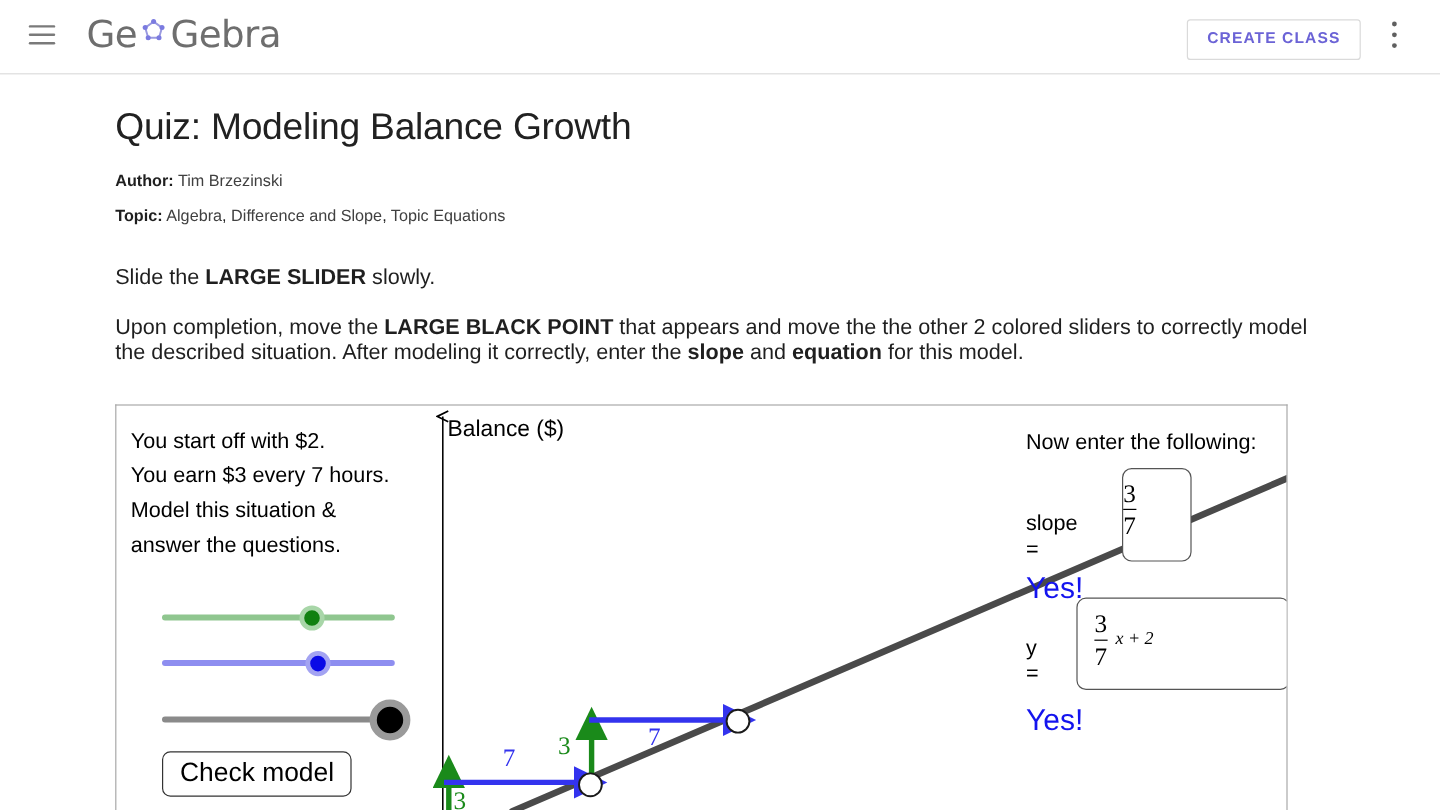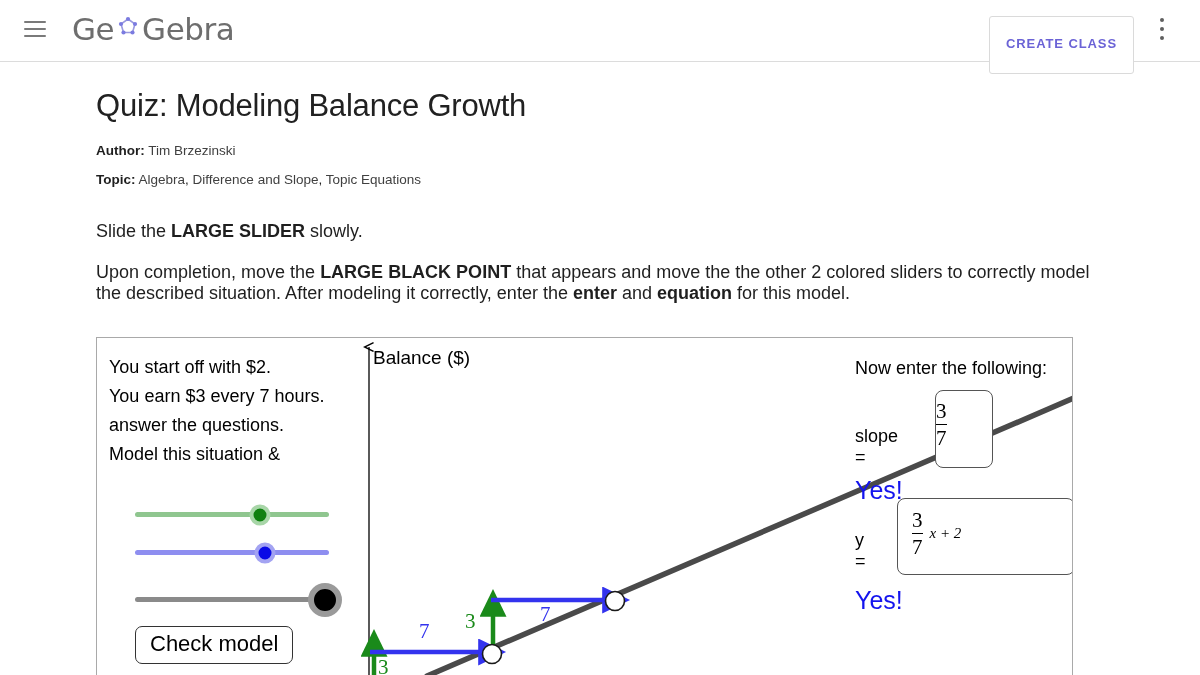--- a/index.html
+++ b/index.html
@@ -57,21 +57,21 @@
     height: 26px;
     position: relative;
     margin: 0 1px;
     vertical-align: middle;
   }
 
   .create-class-btn {
     position: absolute;
     right: 66px; top: 16px;
     height: 32px;
-    padding: 12px 16px;
+    padding: 0 16px;
     background: #ffffff;
     border: 1px solid #dadada;
     border-radius: 3px;
     color: #6b63d6;
     font-size: 13px;
     font-weight: bold;
     letter-spacing: 0.9px;
     line-height: 30px;
     cursor: pointer;
     font-family: "Liberation Sans", sans-serif;
@@ -346,21 +346,21 @@
   <a>Algebra</a><span>,</span>
   <a>Difference and Slope</a><span>,</span>
   <a>Topic Equations</a>
 </div>
 
 <div class="instructions p1">
   <span>Slide the </span><b>LARGE SLIDER</b><span> slowly.</span>
 </div>
 
 <div class="instructions p2">
-  <span>Upon completion, move the </span><b>LARGE BLACK POINT</b><span> that appears and move the the other 2 colored sliders to correctly model the described situation.  After modeling it correctly, enter the </span><b>enter</b><span> and </span><b>equation</b><span> for this model.</span>
+  <span>Upon completion, move the </span><b>LARGE BLACK POINT</b><span> that appears and move the the other 2 colored sliders to correctly model the described situation.  After modeling it correctly, enter the </span><b>slope</b><span> and </span><b>equation</b><span> for this model.</span>
 </div>
 
 <div class="applet">
 
   <svg class="graph-svg" viewBox="0 0 977 338">
     <defs>
       <marker id="ah-blue" markerWidth="7" markerHeight="7" refX="2.4" refY="3" orient="auto">
         <path d="M0,0 L6.2,3 L0,6 Z" fill="#3333ee"></path>
       </marker>
       <marker id="ah-green" markerWidth="7" markerHeight="7" refX="2.4" refY="3" orient="auto">
@@ -390,22 +390,22 @@
     <text x="368" y="290" fill="#1a8a1a" font-family="Liberation Serif, serif" font-size="21">3</text>
     <text x="443" y="283" fill="#3333ee" font-family="Liberation Serif, serif" font-size="21">7</text>
     <text x="281" y="336" fill="#1a8a1a" font-family="Liberation Serif, serif" font-size="21">3</text>
   </svg>
 
   <div class="axis-label">Balance ($)</div>
 
   <div class="story">
     <div>You start off with $2.</div>
     <div>You earn $3 every 7 hours.</div>
+    <div>Model this situation &amp;</div>
     <div>answer the questions.</div>
-    <div>Model this situation &amp;</div>
   </div>
 
   <div class="slider" id="slider-green">
     <div class="track"></div>
     <div class="knob"></div>
   </div>
 
   <div class="slider" id="slider-blue">
     <div class="track"></div>
     <div class="knob"></div>

